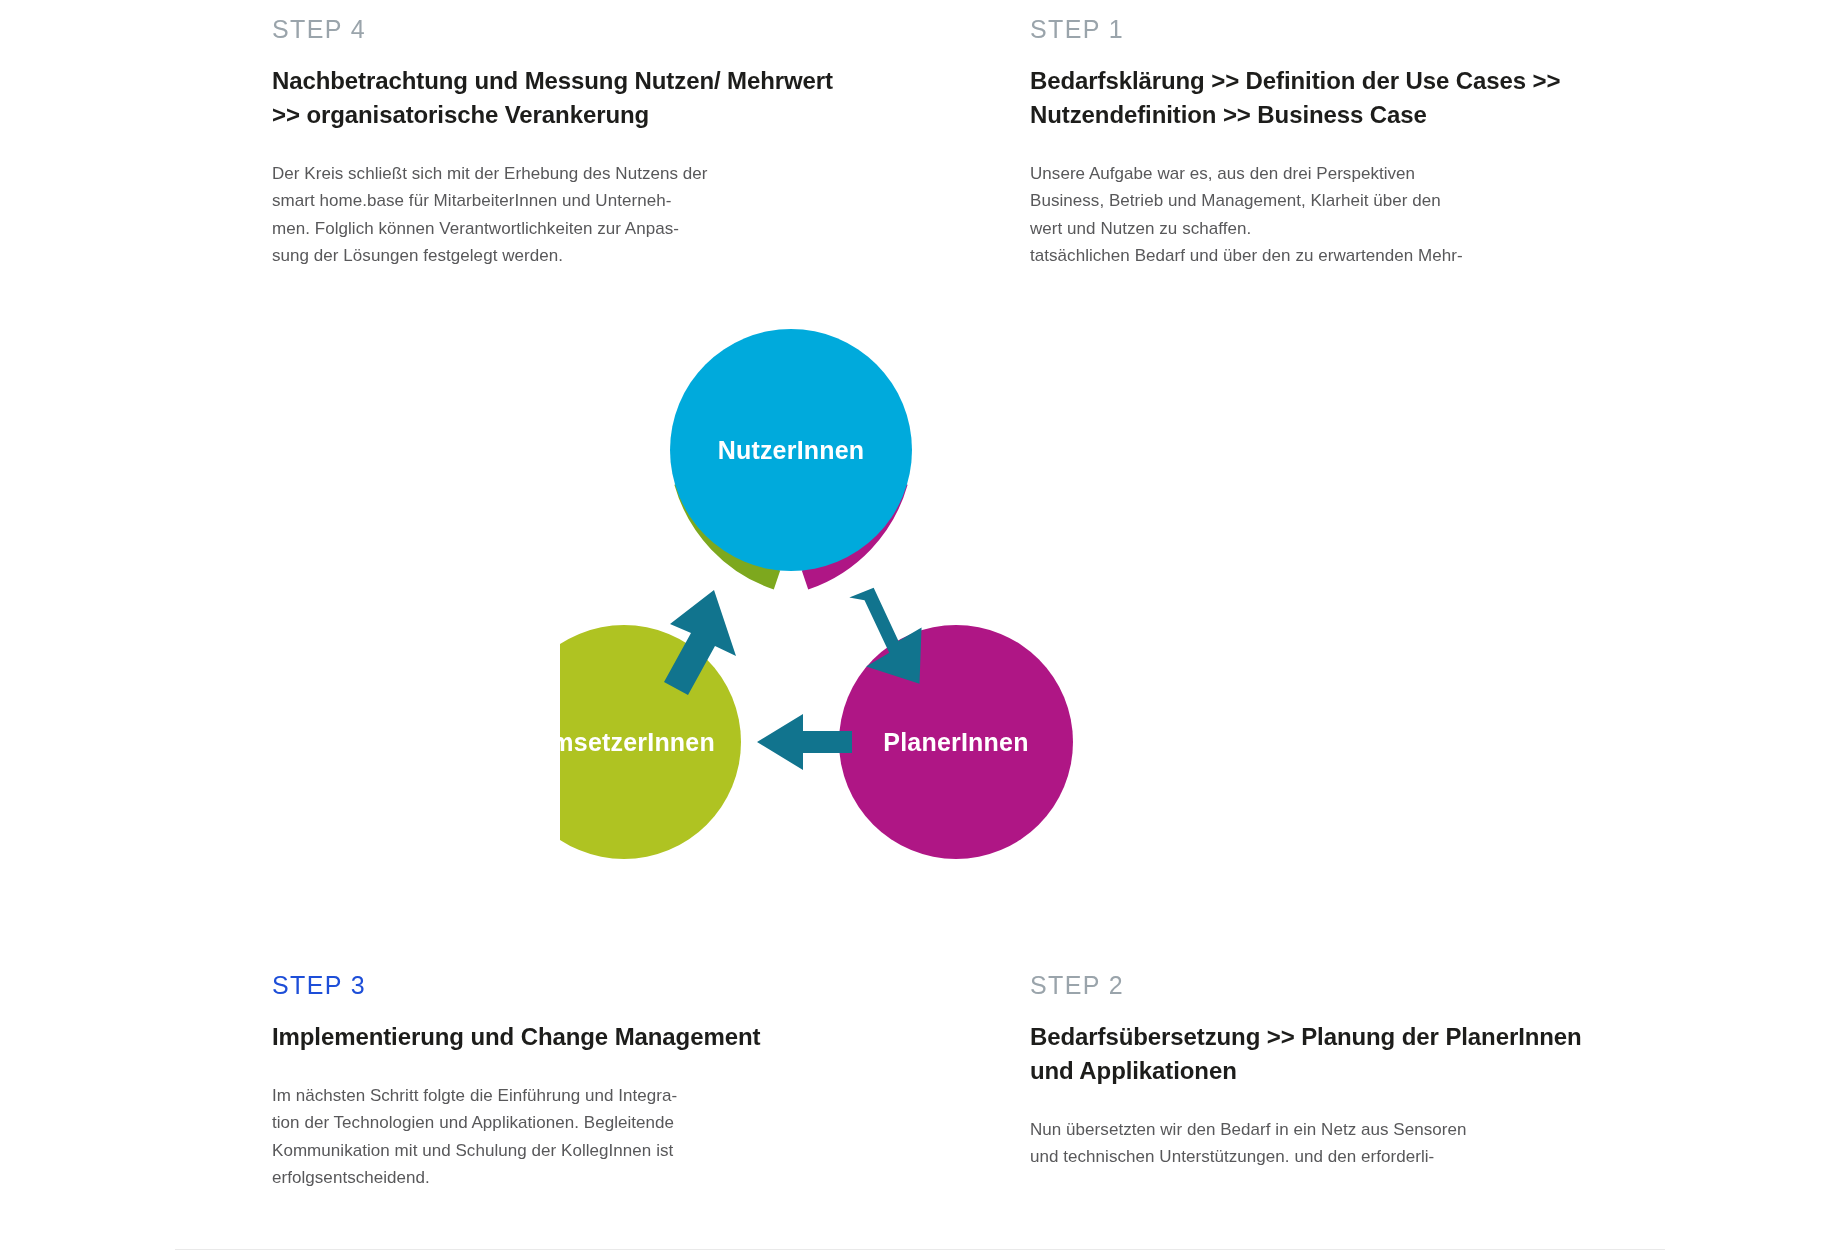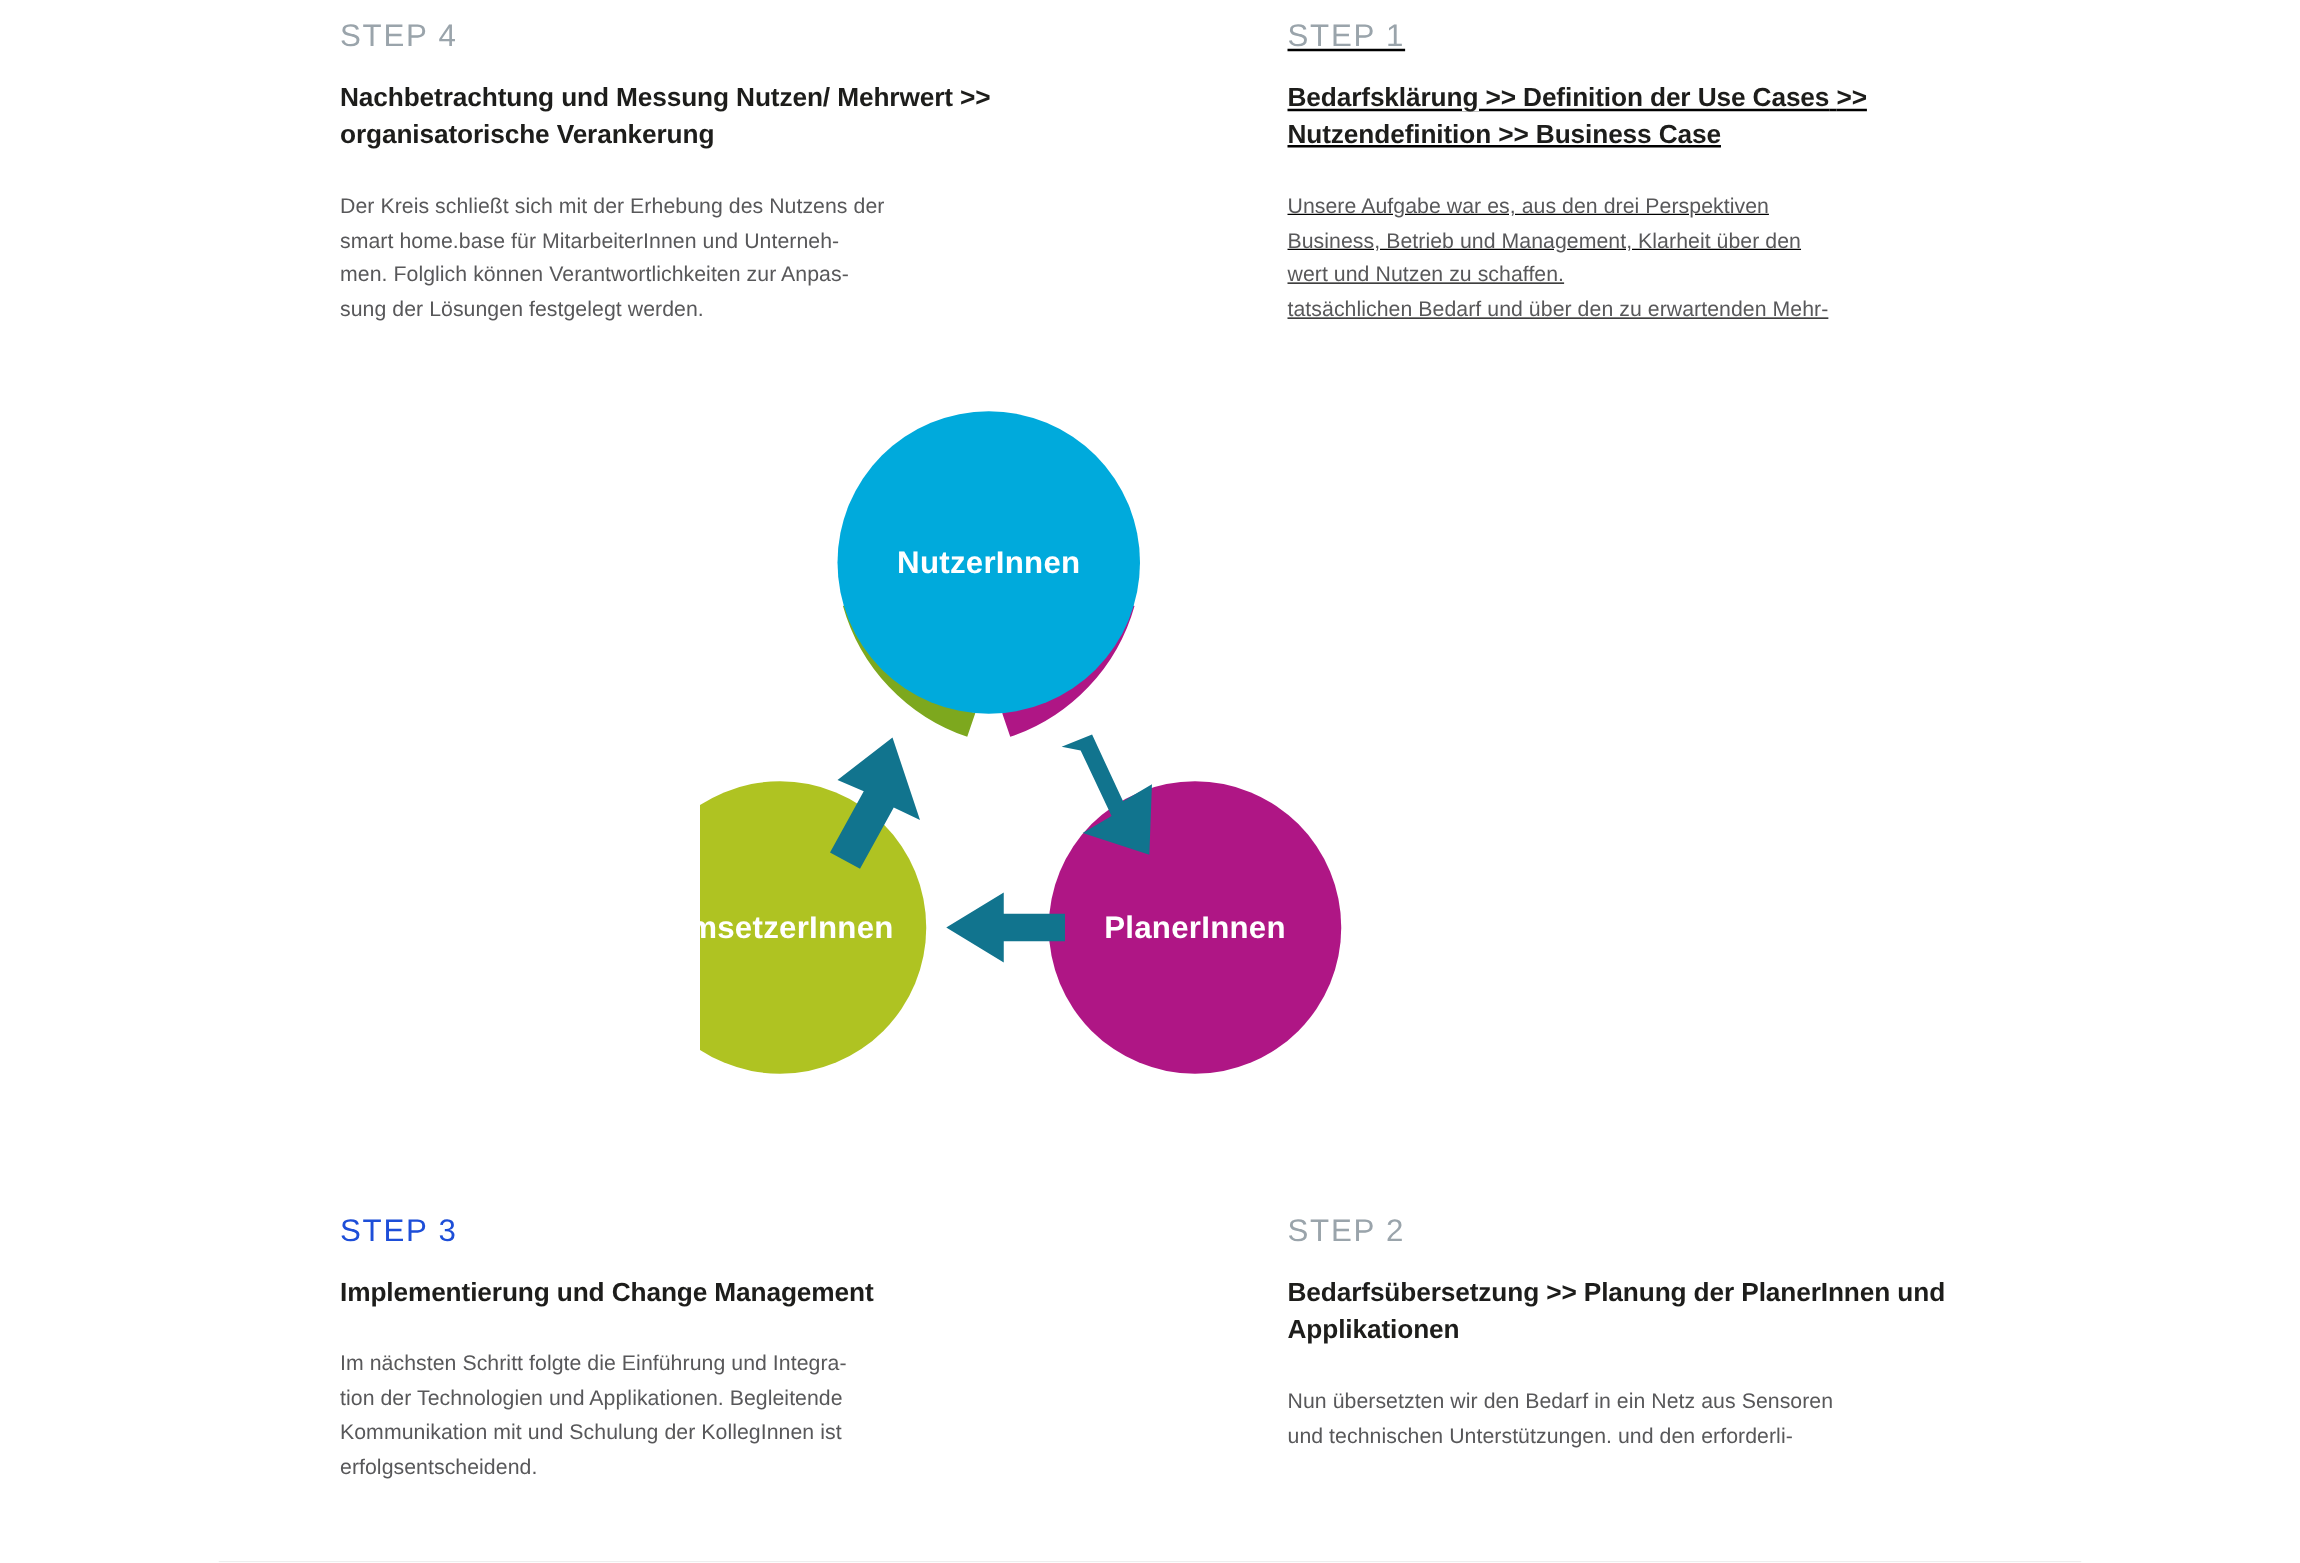--- a/index.html
+++ b/index.html
@@ -26,39 +26,39 @@
   }
   .step-label {
     font-size: 25px;
     letter-spacing: 1.4px;
     color: #9aa4ab;
     font-weight: 400;
     margin: 0 0 20px 0;
     line-height: 1.1;
   }
   .step-title {
-    font-size: 21px;
+    font-size: 24px;
     font-weight: 700;
     color: #1d1d1b;
     line-height: 1.42;
     margin: 0 0 28px 0;
     letter-spacing: -0.1px;
   }
   .step-body {
     font-size: 17px;
     font-weight: 400;
     color: #58585a;
     line-height: 1.62;
     margin: 0;
     letter-spacing: 0.05px;
   }
   .step-body .ln { display: block; }
 
   #step4 { left: 272px; top: 16px; }
-  #step1 { left: 1030px; top: 16px; text-decoration: underline; }
+  #step1 { left: 1030px; top: 16px; }
   #step3 { left: 272px; top: 972px; }
   #step2 { left: 1030px; top: 972px; }
 
   
   #diagram {
     position: absolute;
     left: 560px;
     top: 290px;
     width: 700px;
     height: 660px;

